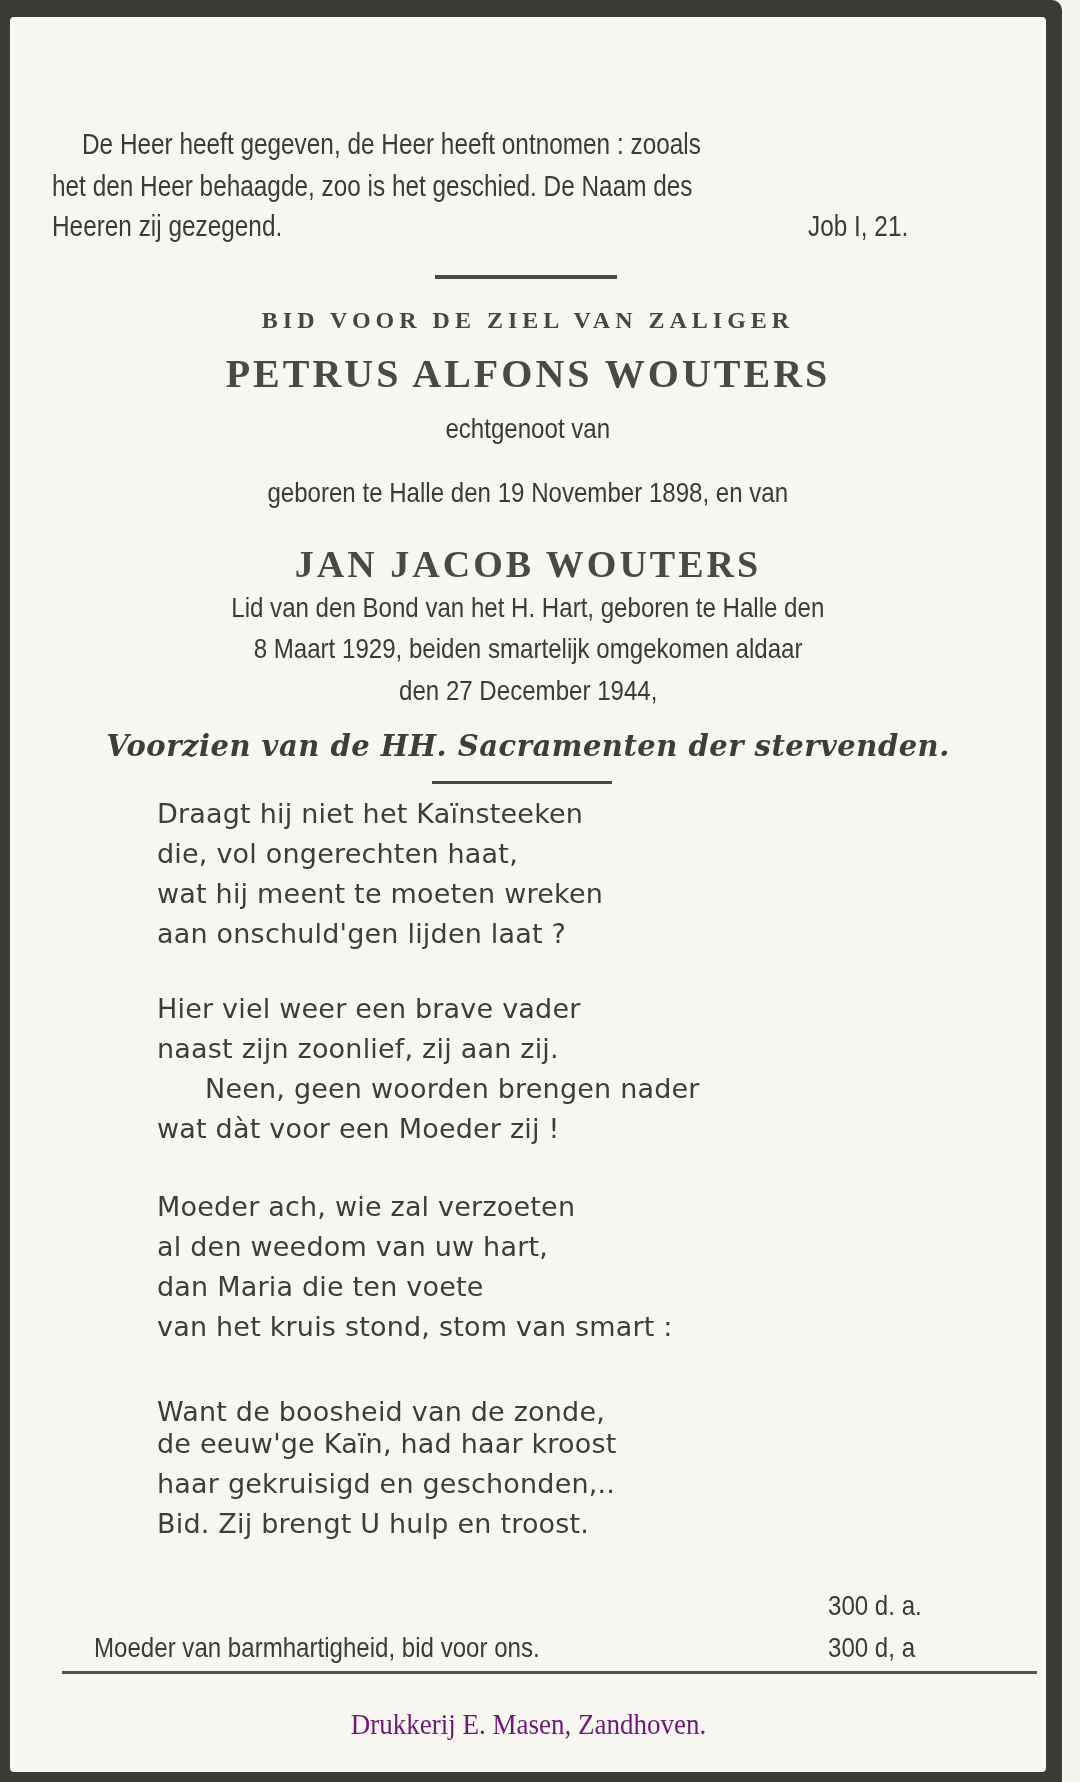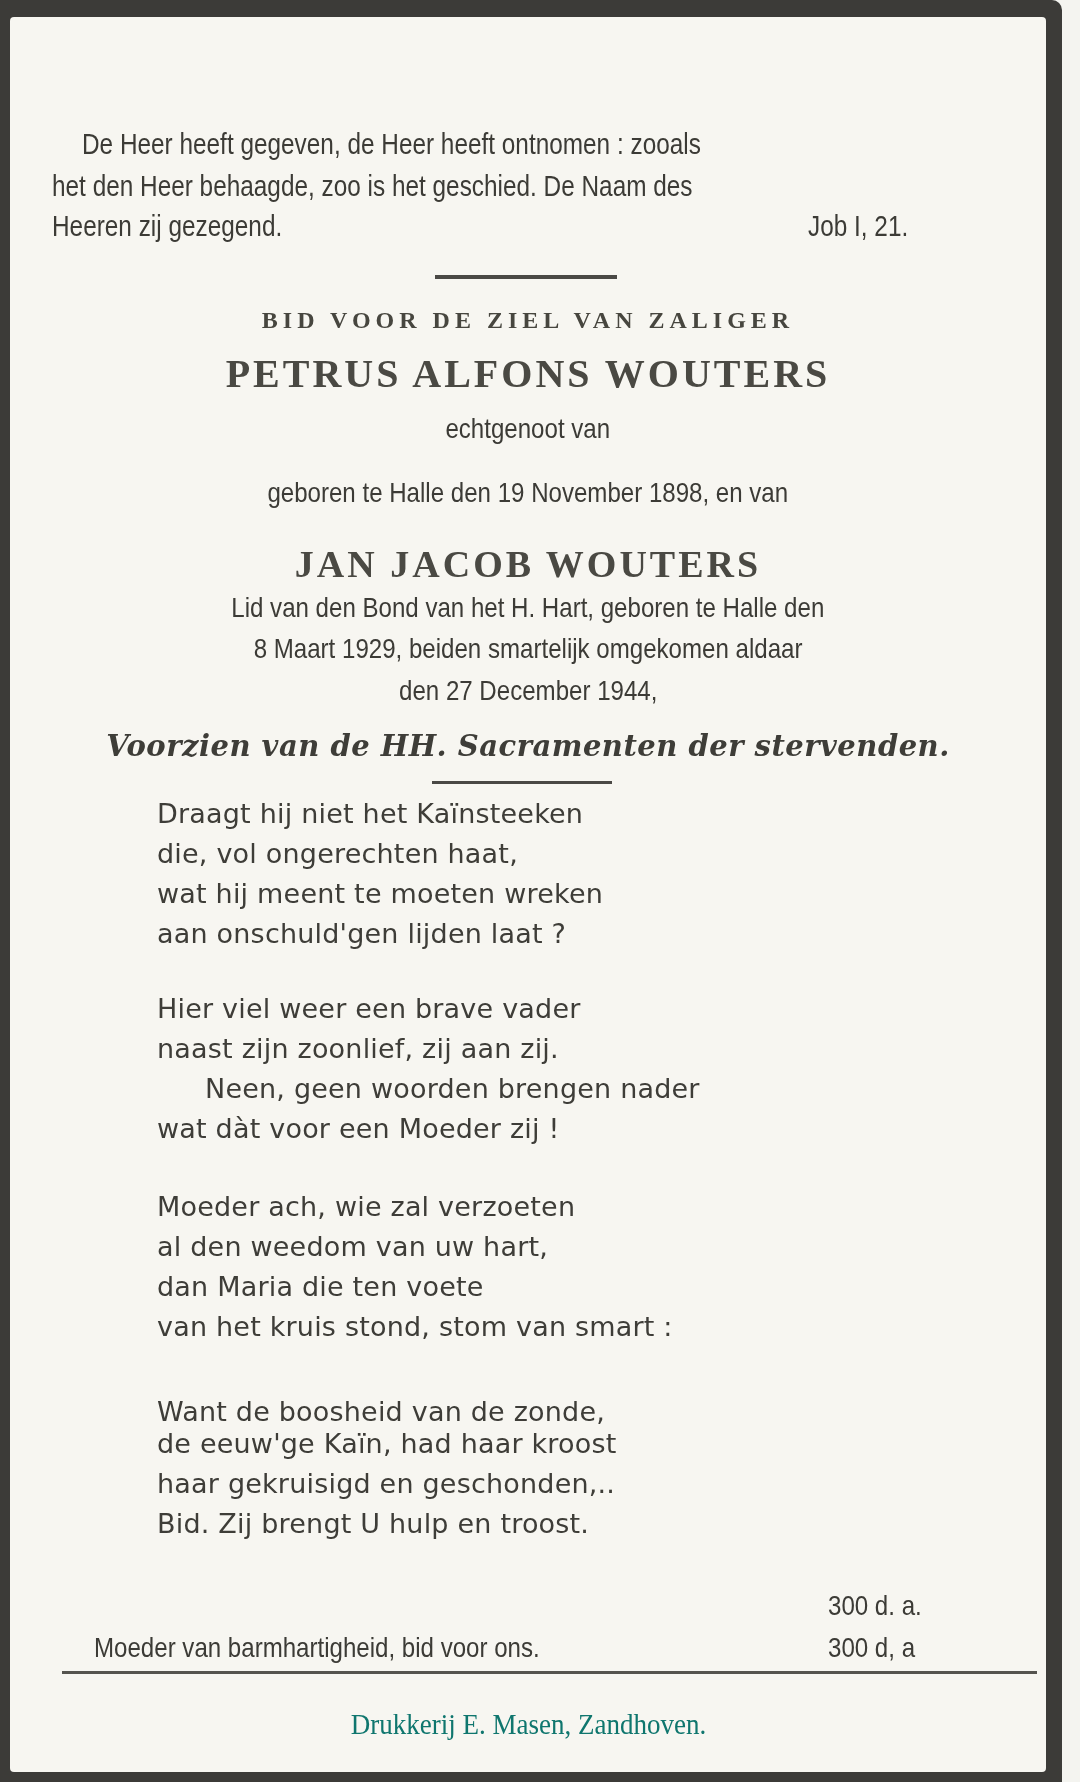--- a/index.html
+++ b/index.html
@@ -113,18 +113,18 @@
     </div>
     <div class="abs body-sans" style="left:84px; top:1615px; font-size:28px;">
       <span class="cond-l">Moeder van barmhartigheid, bid voor ons.</span>
     </div>
     <div class="abs body-sans" style="left:818px; top:1615px; font-size:28px;">
       <span class="cond-l">300 d, a</span>
     </div>
 
     <div class="rule thin" style="left:52px; top:1654px; width:975px; background:#55544f;"></div>
 
-    <div class="abs center" style="top:1690px; font-family:'Liberation Serif', serif; font-size:30px; color:#0f766e;">
+    <div class="abs center" style="top:1690px; font-family:'Liberation Serif', serif; font-size:30px; color:#701a75;">
       <span class="cond" style="transform:scaleX(0.9);">Drukkerij  E. Masen, Zandhoven.</span>
     </div>
 
   </div>
 </div>
 
 </body></html>

